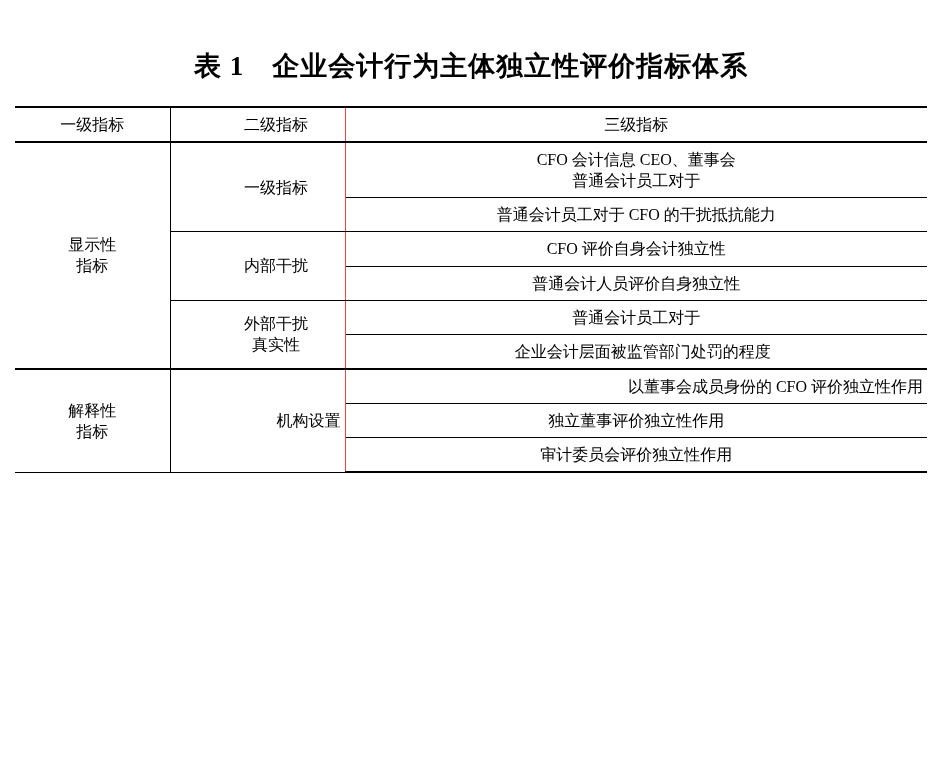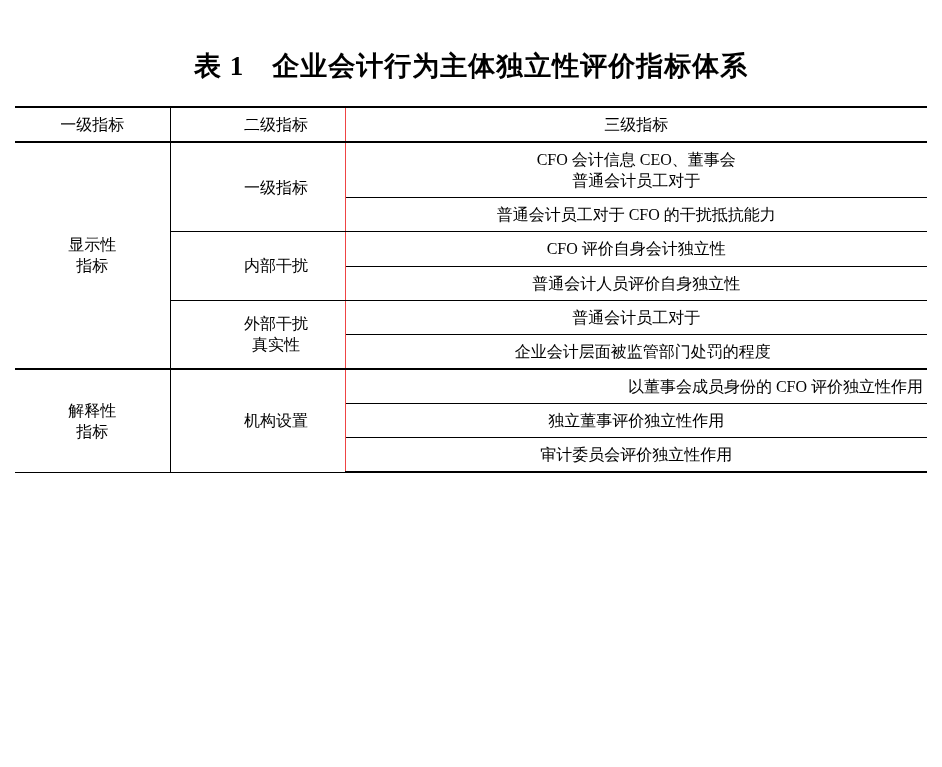--- a/index.html
+++ b/index.html
@@ -128,21 +128,21 @@
       </tr>
       <tr>
         <td class="c3" style="border-bottom: 2.5px solid rgb(0, 0, 0); padding-left: 17px;">企业会计层面被监管部门处罚的程度</td>
       </tr>
 
       <tr>
         <td class="c1 cell-two-line" rowspan="3" style="border-top: 2.5px solid rgb(0, 0, 0);">
           <div>解释性</div>
           <div>指标</div>
         </td>
-        <td class="c2" rowspan="3" style="border-top: 2.5px solid rgb(0, 0, 0);">
+        <td class="c2" rowspan="3" style="border-top: 2.5px solid rgb(0, 0, 0); text-align: right;">
           <div>机构设置</div>
         </td>
         <td class="c3" style="border-top: 2.5px solid rgb(0, 0, 0); text-align: right;">以董事会成员身份的 CFO 评价独立性作用</td>
       </tr>
       <tr>
         <td class="c3">独立董事评价独立性作用</td>
       </tr>
       <tr>
         <td class="c3 thick-bottom" style="border-bottom: 2.5px solid rgb(0, 0, 0); text-align: center;">审计委员会评价独立性作用</td>
       </tr>

